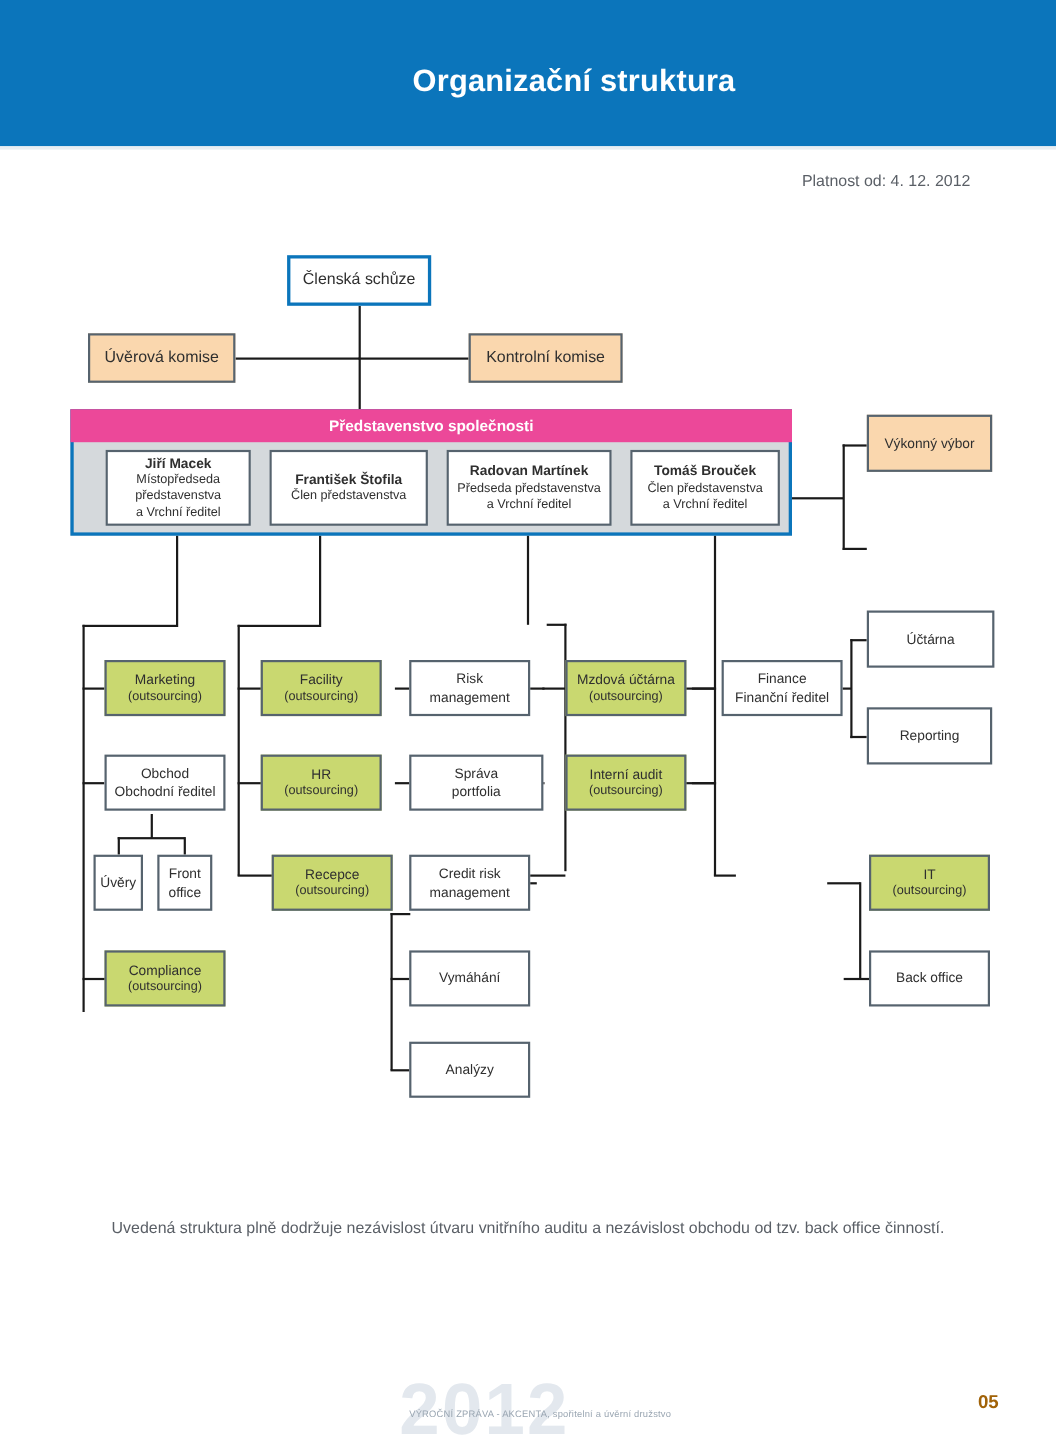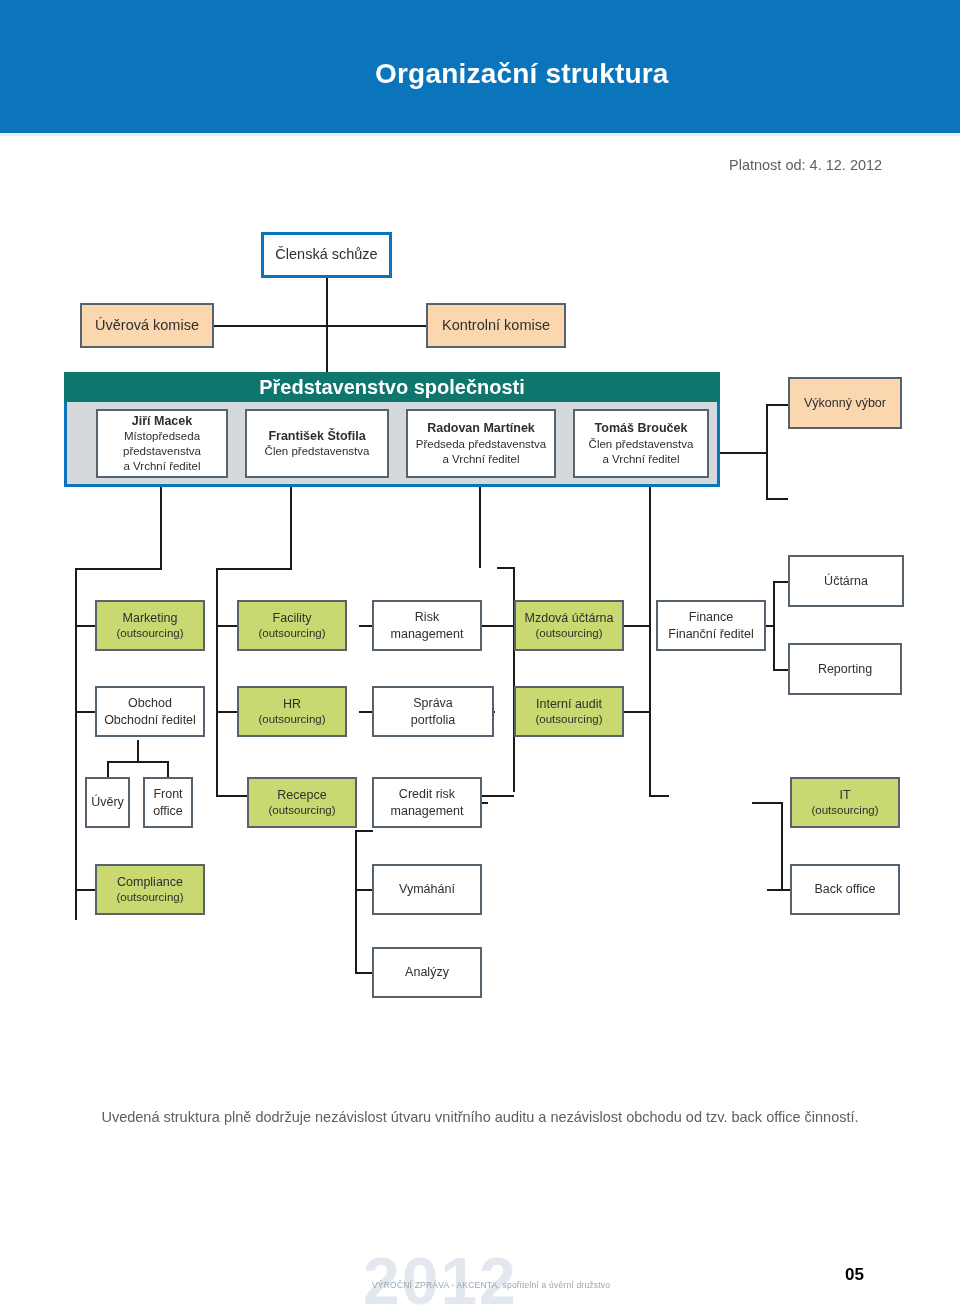--- a/index.html
+++ b/index.html
@@ -89,23 +89,23 @@
     width: 656px; height: 115px;
     box-sizing: border-box;
     border: 3px solid #0b75bb;
     background: #d5d9dc;
     z-index: 2;
   }
   .board-header {
     position: absolute;
     left: 64px; top: 372px;
     width: 656px; height: 30px;
-    background: #0f766e;
+    background: #ec4899;
     color: #ffffff;
-    font-size: 20px;
+    font-size: 14px;
     font-weight: bold;
     display: flex;
     align-items: center;
     justify-content: center;
     z-index: 3;
   }
 
   
   .line {
     position: absolute;
@@ -138,24 +138,24 @@
   .footer-text {
     position: absolute;
     left: 372px; top: 1280px;
     font-size: 8.5px;
     color: #9aa6b2;
     letter-spacing: 0.2px;
     white-space: nowrap;
   }
   .page-number {
     position: absolute;
-    left: 845px; top: 1265px;
+    left: 889px; top: 1265px;
     font-size: 17px;
     font-weight: bold;
-    color: #000000;
+    color: #a16207;
   }
 </style>
 </head>
 <body>
 
 <div class="header-band"></div>
 <div class="header-title">Organizační struktura</div>
 <div class="header-rule"></div>
 
 <div class="validity">Platnost od: 4. 12. 2012</div>

